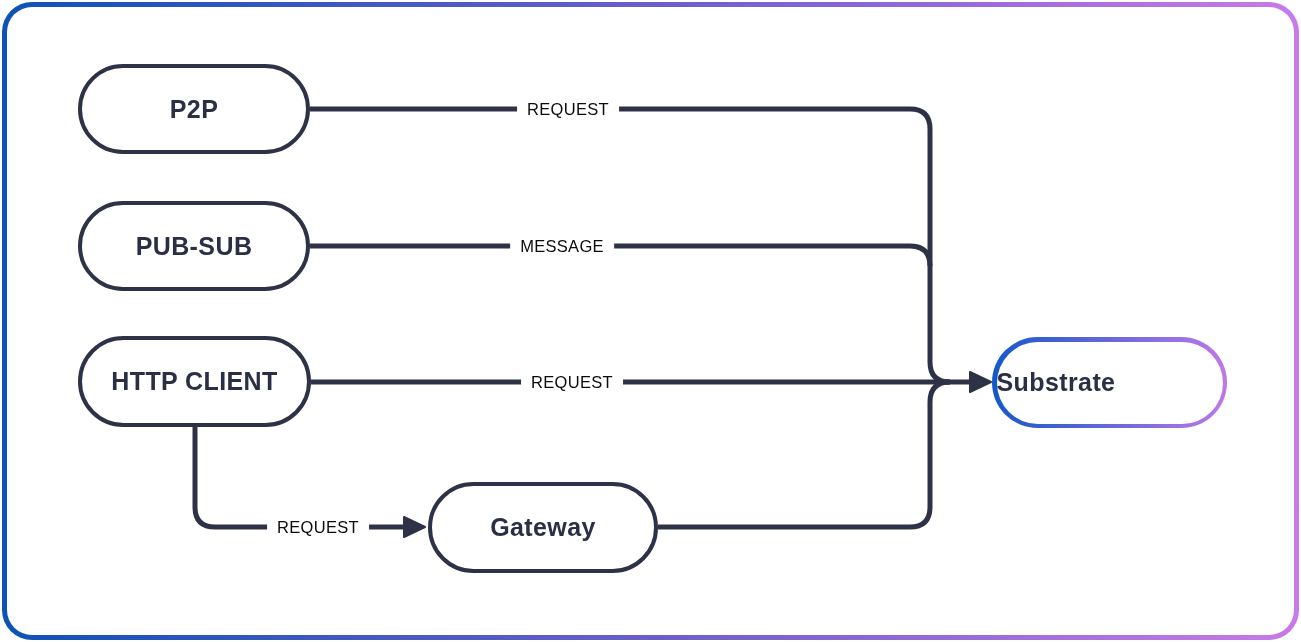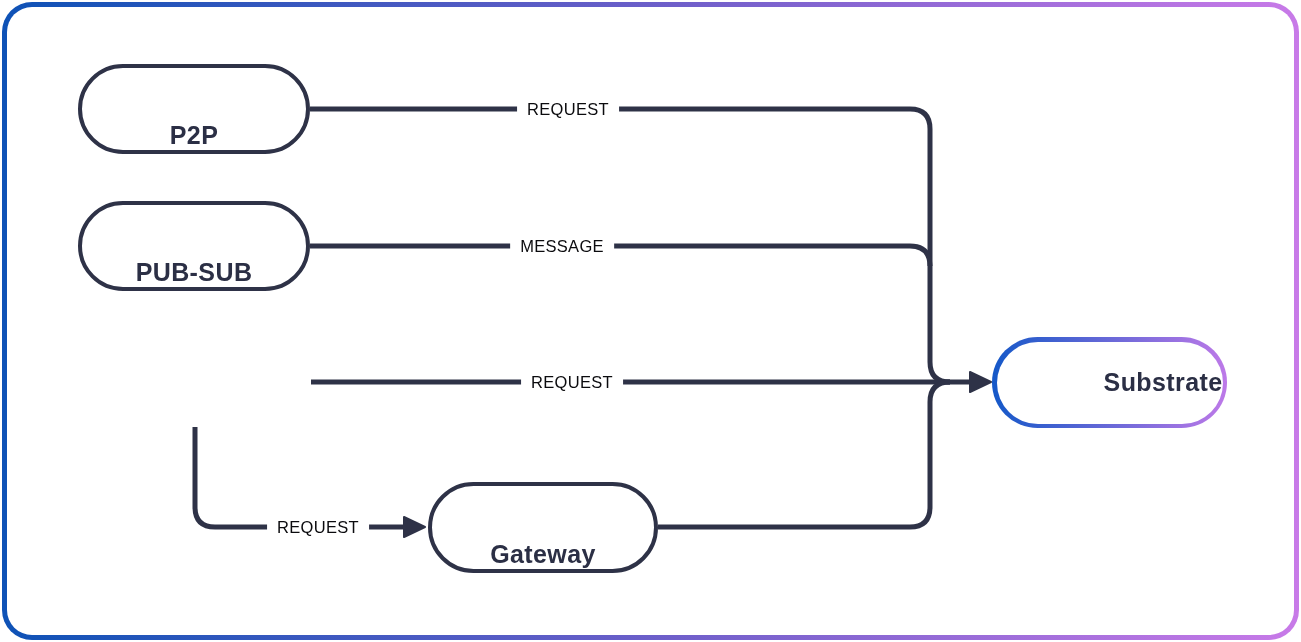--- a/index.html
+++ b/index.html
@@ -49,21 +49,21 @@
   }
   
   .node {
     position: absolute;
     z-index: 3;
     box-sizing: border-box;
     border: 4.5px solid var(--node_border);
     border-radius: 46px;
     background: var(--background, #ffffff);
     display: flex;
-    align-items: flex-end;
+    align-items: center;
     justify-content: center;
   }
   .node-label {
     color: var(--node_text);
     font-size: 25px;
     font-weight: 700;
     letter-spacing: 0.4px;
     white-space: nowrap;
   }
   .node-p2p        { left: 78px;  top: 64px;  width: 232px; height: 90px; }
@@ -78,21 +78,21 @@
     border-radius: 46px;
     background: linear-gradient(90deg, var(--substrate_blue) 0%, var(--substrate_purple) 100%);
   }
   .node-grad-inner {
     position: absolute;
     inset: 4.5px;
     border-radius: 42px;
     background: var(--background, #ffffff);
     display: flex;
     align-items: center;
-    justify-content: flex-end;
+    justify-content: flex-start;
   }
   
   .edge-label {
     position: absolute;
     z-index: 4;
     transform: translate(-50%, -50%);
     background: var(--background, #ffffff);
     color: var(--label_text);
     font-size: 16.5px;
     font-weight: 400;
@@ -132,20 +132,23 @@
   </svg>
 
   <div class="node node-p2p">
     <span class="node-label">P2P</span>
   </div>
 
   <div class="node node-pubsub">
     <span class="node-label">PUB-SUB</span>
   </div>
 
+  <div class="node node-httpclient">
+    <span class="node-label">HTTP CLIENT</span>
+  </div>
 
   <div class="node node-gateway">
     <span class="node-label">Gateway</span>
   </div>
 
   <div class="node-grad">
     <div class="node-grad-inner">
       <span class="node-label">Substrate</span>
     </div>
   </div>

